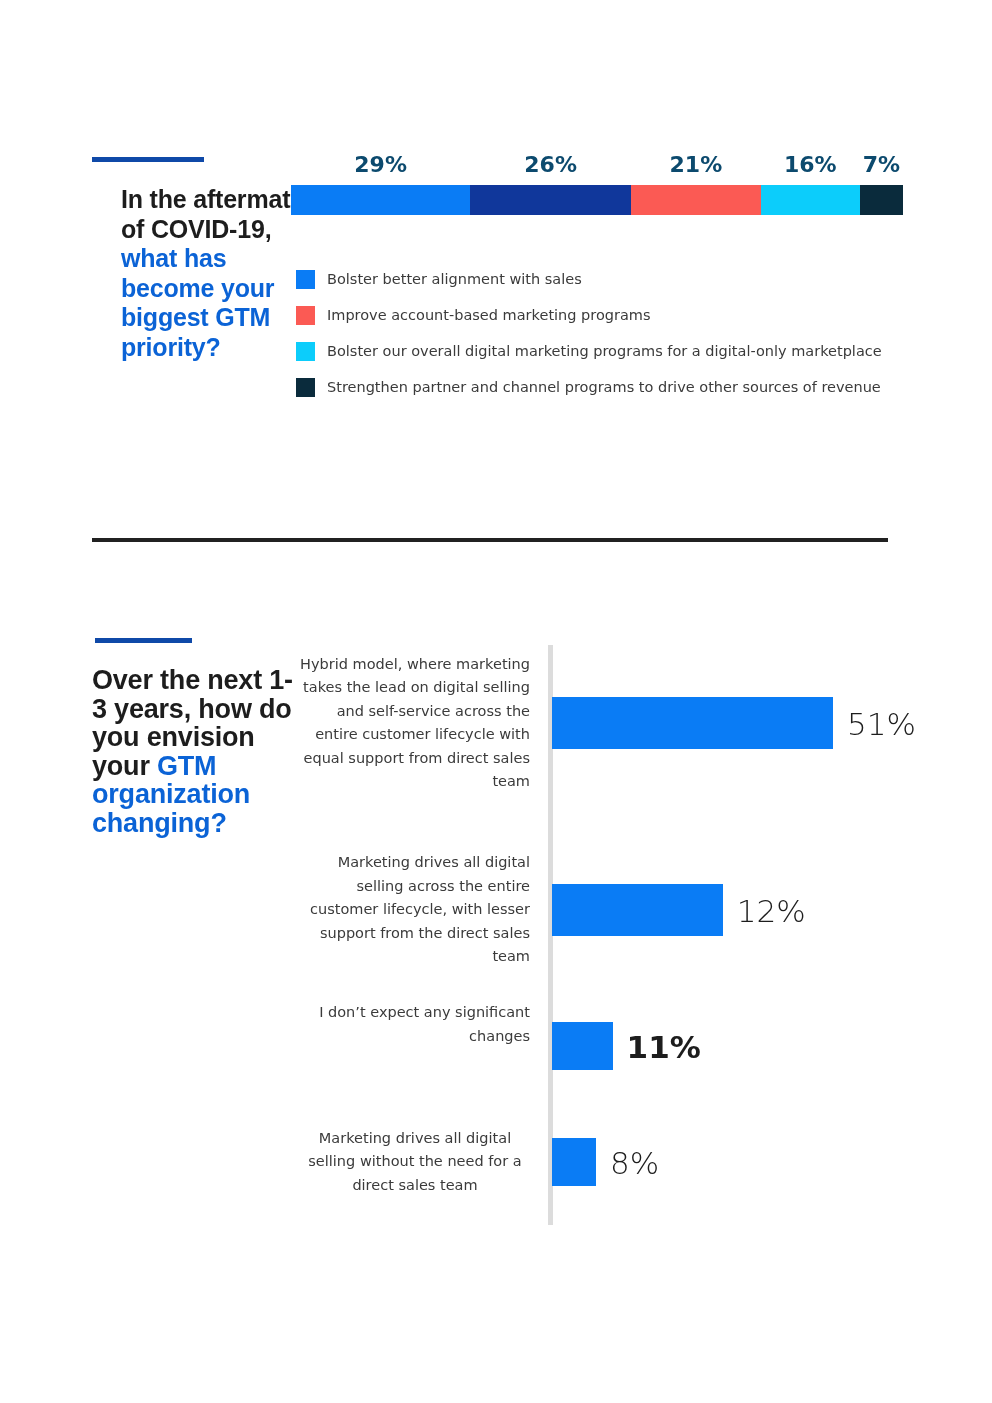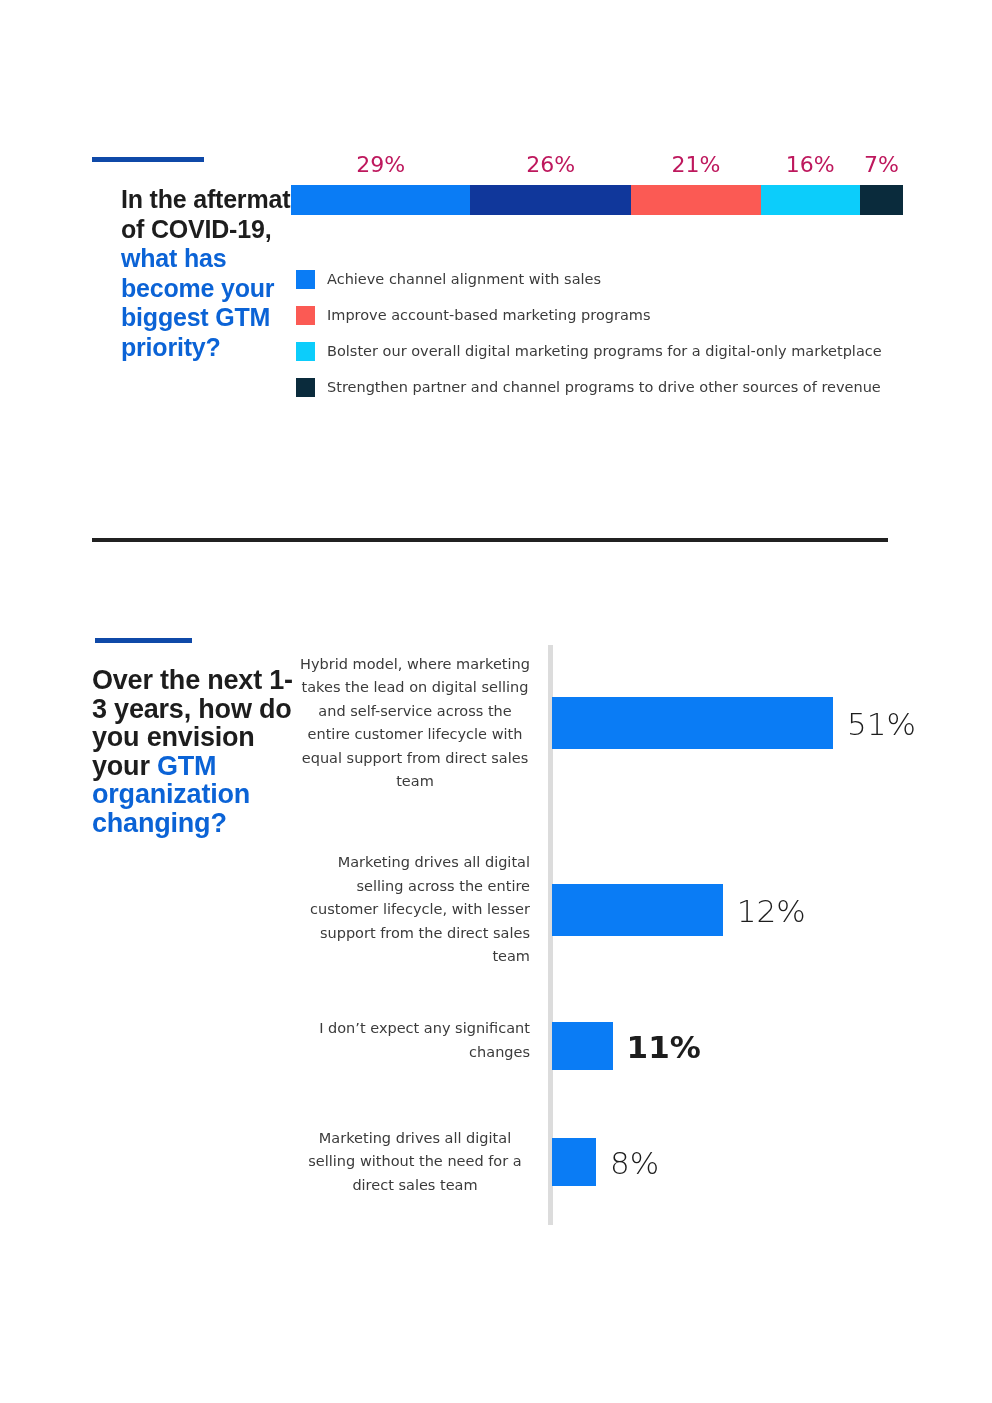--- a/index.html
+++ b/index.html
@@ -54,23 +54,23 @@
   .stack-labels {
     position: absolute;
     left: 291px; top: 152px;
     width: 612px; height: 28px;
   }
   .stack-labels .lbl {
     position: absolute;
     top: 0;
     text-align: center;
     font-size: 22px;
-    color: #be185d;
-    font-family: "DejaVu Sans", sans-serif;
-    font-weight: 400;
+    color: #0c4a6e;
+    font-family: "DejaVu Sans", sans-serif;
+    font-weight: 700;
   }
 
   
   .legend {
     position: absolute;
     left: 296px; top: 261px;
     width: 640px;
   }
   .legend-row {
     display: flex;
@@ -162,21 +162,21 @@
       <div class="seg" style="width: 179.273px; background: rgb(10, 124, 245);"></div>
       <div class="seg" style="width: 160.727px; background: rgb(16, 55, 155);"></div>
       <div class="seg" style="width: 129.818px; background: rgb(251, 90, 84);"></div>
       <div class="seg" style="width: 98.9091px; background: rgb(12, 205, 251);"></div>
       <div class="seg" style="width: 43.2727px; background: rgb(10, 43, 60);"></div>
     </div>
 
   <div class="legend" id="legend-1">
       <div class="legend-row">
         <span class="legend-sw" style="background: rgb(10, 124, 245);"></span>
-        <span class="legend-tx">Achieve channel alignment with sales</span>
+        <span class="legend-tx">Bolster better alignment with sales</span>
       </div>
       <div class="legend-row">
         <span class="legend-sw" style="background: rgb(251, 90, 84);"></span>
         <span class="legend-tx">Improve account-based marketing programs</span>
       </div>
       <div class="legend-row">
         <span class="legend-sw" style="background: rgb(12, 205, 251);"></span>
         <span class="legend-tx">Bolster our overall digital marketing programs for a digital-only marketplace</span>
       </div>
       <div class="legend-row">
@@ -189,31 +189,31 @@
 
   <div class="accent-rule" id="accent-2"></div>
 
   <div class="q-title" id="title-2">
     <span>Over the next 1-3 years, how do you envision your </span><span class="hl">GTM organization changing?</span>
   </div>
 
   <div class="hchart" id="hchart">
     <div class="axis-line"></div>
   <div class="hrow" style="top: 0px;">
-        <div class="cat" style="top: 7.5px; text-align: center;">Hybrid model, where marketing takes the lead on digital selling and self-service across the entire customer lifecycle with equal support from direct sales team</div>
+        <div class="cat" style="top: 7.5px;">Hybrid model, where marketing takes the lead on digital selling and self-service across the entire customer lifecycle with equal support from direct sales team</div>
         <div class="bar" style="width: 281.01px; height: 52px; top: 52px; background: rgb(10, 124, 245);"></div>
         <div class="val" style="left: 547.01px; top: 61px;">51%</div>
       </div>
       <div class="hrow" style="top: 0px;">
         <div class="cat" style="top: 206.25px;">Marketing drives all digital selling across the entire customer lifecycle, with lesser support from the direct sales team</div>
         <div class="bar" style="width: 170.81px; height: 52px; top: 239px; background: rgb(10, 124, 245);"></div>
         <div class="val" style="left: 436.81px; top: 248px;">12%</div>
       </div>
       <div class="hrow" style="top: 0px;">
-        <div class="cat" style="top: 372px;">I don’t expect any significant changes</div>
+        <div class="cat" style="top: 356px;">I don’t expect any significant changes</div>
         <div class="bar" style="width: 60.61px; height: 48px; top: 377px; background: rgb(10, 124, 245);"></div>
         <div class="val" style="left: 326.61px; top: 384px; font-weight: bold;">11%</div>
       </div>
       <div class="hrow" style="top: 0px;">
         <div class="cat" style="top: 481.75px; text-align: center;">Marketing drives all digital selling without the need for a direct sales team</div>
         <div class="bar" style="width: 44.08px; height: 48px; top: 493px; background: rgb(10, 124, 245);"></div>
         <div class="val" style="left: 310.08px; top: 500px;">8%</div>
       </div>
     </div>
 

